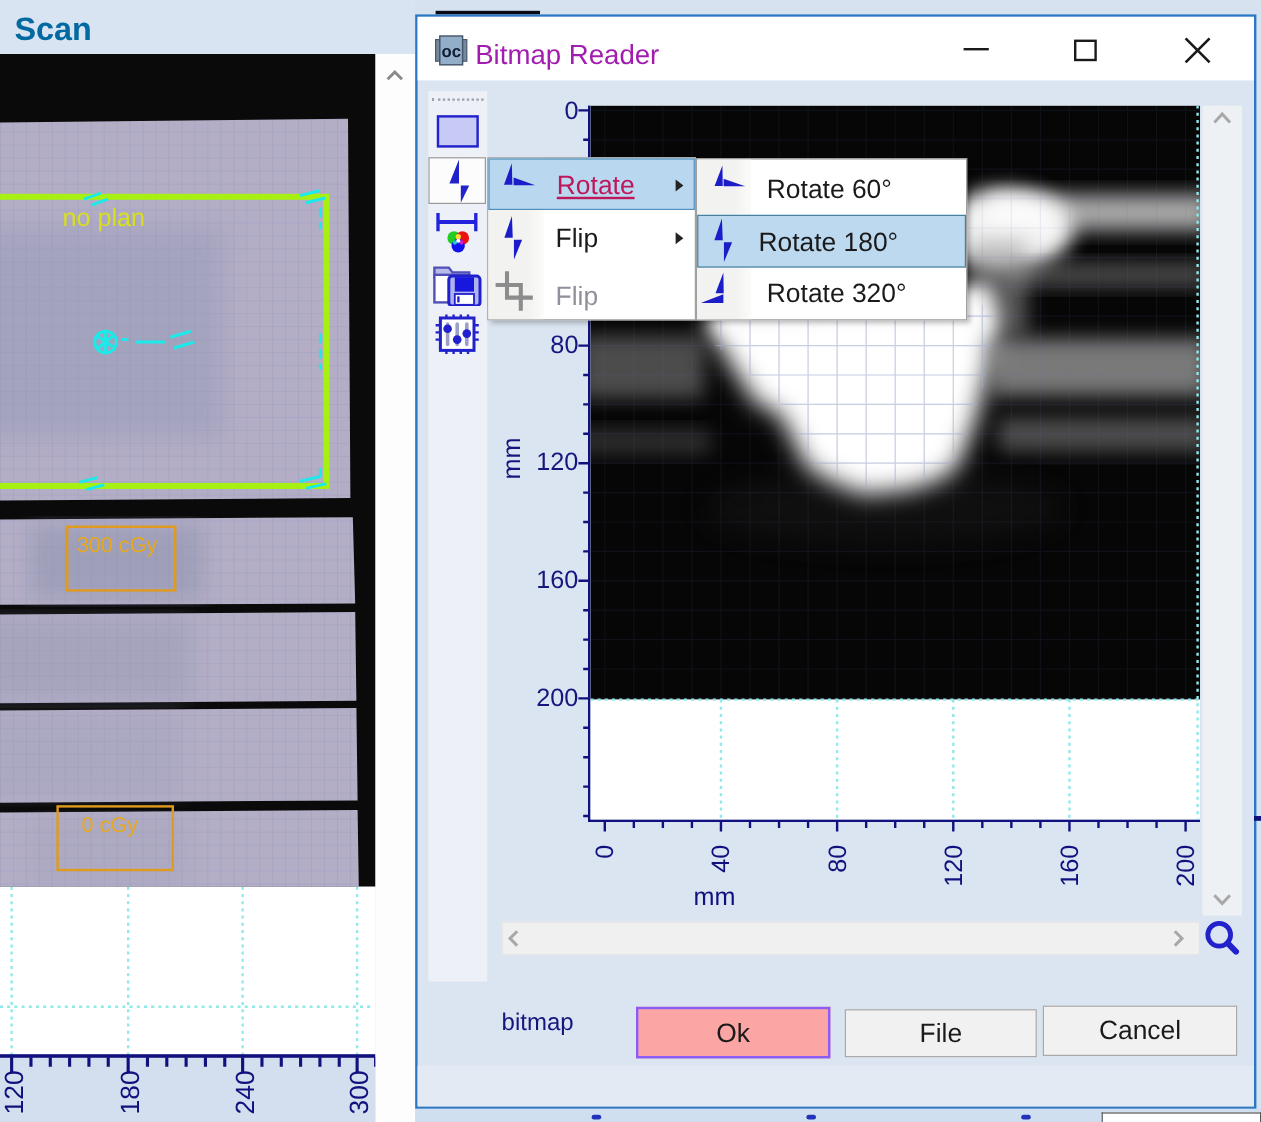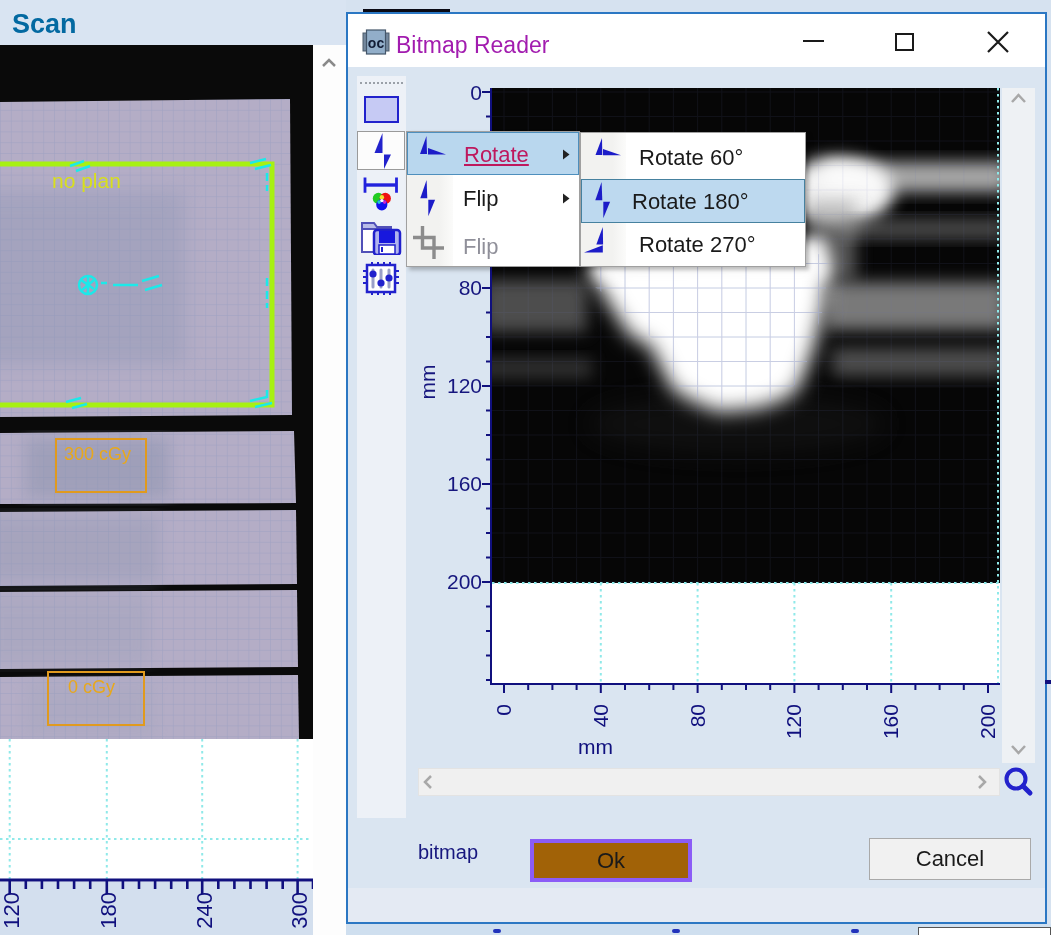--- a/index.html
+++ b/index.html
@@ -263,21 +263,22 @@
     <path d="M13,8 l-6,6 6,6" stroke="#a8a8a8" stroke-width="2.5" fill="none"></path>
     <path d="M561,8 l6,6 -6,6" stroke="#a8a8a8" stroke-width="2.5" fill="none"></path>
   </svg>
 
   <svg class="abs" style="left:1002px;top:764px;" width="34" height="36" viewBox="0 0 34 36">
     <circle cx="14" cy="15" r="9.5" fill="none" stroke="#2222cc" stroke-width="4"></circle>
     <path d="M21,22 L28,29" stroke="#2222cc" stroke-width="5" stroke-linecap="round"></path>
   </svg>
   <div class="abs" style="left:418px;top:800px;font-size:20px;color:#16167e;margin-top:41px;">bitmap</div>
 
-  <div class="abs" style="left:530px;top:839px;width:162px;height:43px;background:#a16207;border:4px solid #8b5cf6;display:flex;align-items:center;justify-content:center;font-size:22px;color:#1a1a1a;">Ok</div>
+  <div class="abs" style="left:530px;top:839px;width:162px;height:43px;background:#fca5a5;border:2px solid #8b5cf6;display:flex;align-items:center;justify-content:center;font-size:22px;color:#1a1a1a;">Ok</div>
+  <div class="abs" style="left:704px;top:841px;width:160px;height:40px;background:#f1f1f1;border:1px solid #a9a9a9;display:flex;align-items:center;justify-content:center;font-size:22px;color:#1a1a1a;">File</div>
   <div class="abs" style="left:869px;top:838px;width:162px;height:42px;background:#f1f1f1;border:1px solid #a9a9a9;display:flex;align-items:center;justify-content:center;font-size:22px;color:#1a1a1a;">Cancel</div>
 
   <div class="abs" style="left:348px;top:888px;width:697px;height:34px;background:#e4eaf3;"></div>
 
   <div class="abs" style="left:346px;top:924px;width:705px;height:11px;background:#cfdfef;"></div>
   <div class="abs" style="left:493px;top:929px;width:8px;height:4px;background:#2233bb;border-radius:2px;"></div>
   <div class="abs" style="left:672px;top:929px;width:8px;height:4px;background:#2233bb;border-radius:2px;"></div>
   <div class="abs" style="left:851px;top:929px;width:8px;height:4px;background:#2233bb;border-radius:2px;"></div>
   <div class="abs" style="left:918px;top:927px;width:133px;height:8px;background:#ffffff;border:1px solid #555;border-bottom:none;"></div>
   <div class="abs" style="left:1045px;top:680px;width:6px;height:4px;background:#10107e;"></div>
@@ -318,15 +319,15 @@
   <div class="abs" style="left:639px;top:146px;font-size:22px;line-height:23px;color:#1a1a1a;">Rotate 60°</div>
   <svg class="abs" style="left:595px;top:182px;" width="16" height="37" viewBox="0 0 16 37">
     <polygon points="6.6,0 0.3,18.2 7.3,18.2" fill="#1c1cc8"></polygon>
     <polygon points="8.3,19.8 15.1,19.8 8.3,36.3" fill="#1c1cc8"></polygon>
   </svg>
   <div class="abs" style="left:632px;top:190px;font-size:22px;line-height:23px;color:#1a1a1a;">Rotate 180°</div>
   <svg class="abs" style="left:583px;top:226px;" width="21" height="28" viewBox="0 0 21 28">
     <polygon points="19.8,1 13.3,18.4 20.1,18.4" fill="#1c1cc8"></polygon>
     <polygon points="19.8,19.3 1,26.5 19.8,26.5" fill="#1c1cc8"></polygon>
   </svg>
-  <div class="abs" style="left:639px;top:233px;font-size:22px;line-height:23px;color:#1a1a1a;">Rotate 270°</div>
+  <div class="abs" style="left:639px;top:233px;font-size:22px;line-height:23px;color:#1a1a1a;">Rotate 320°</div>
 
 </div>
 
 </body></html>

